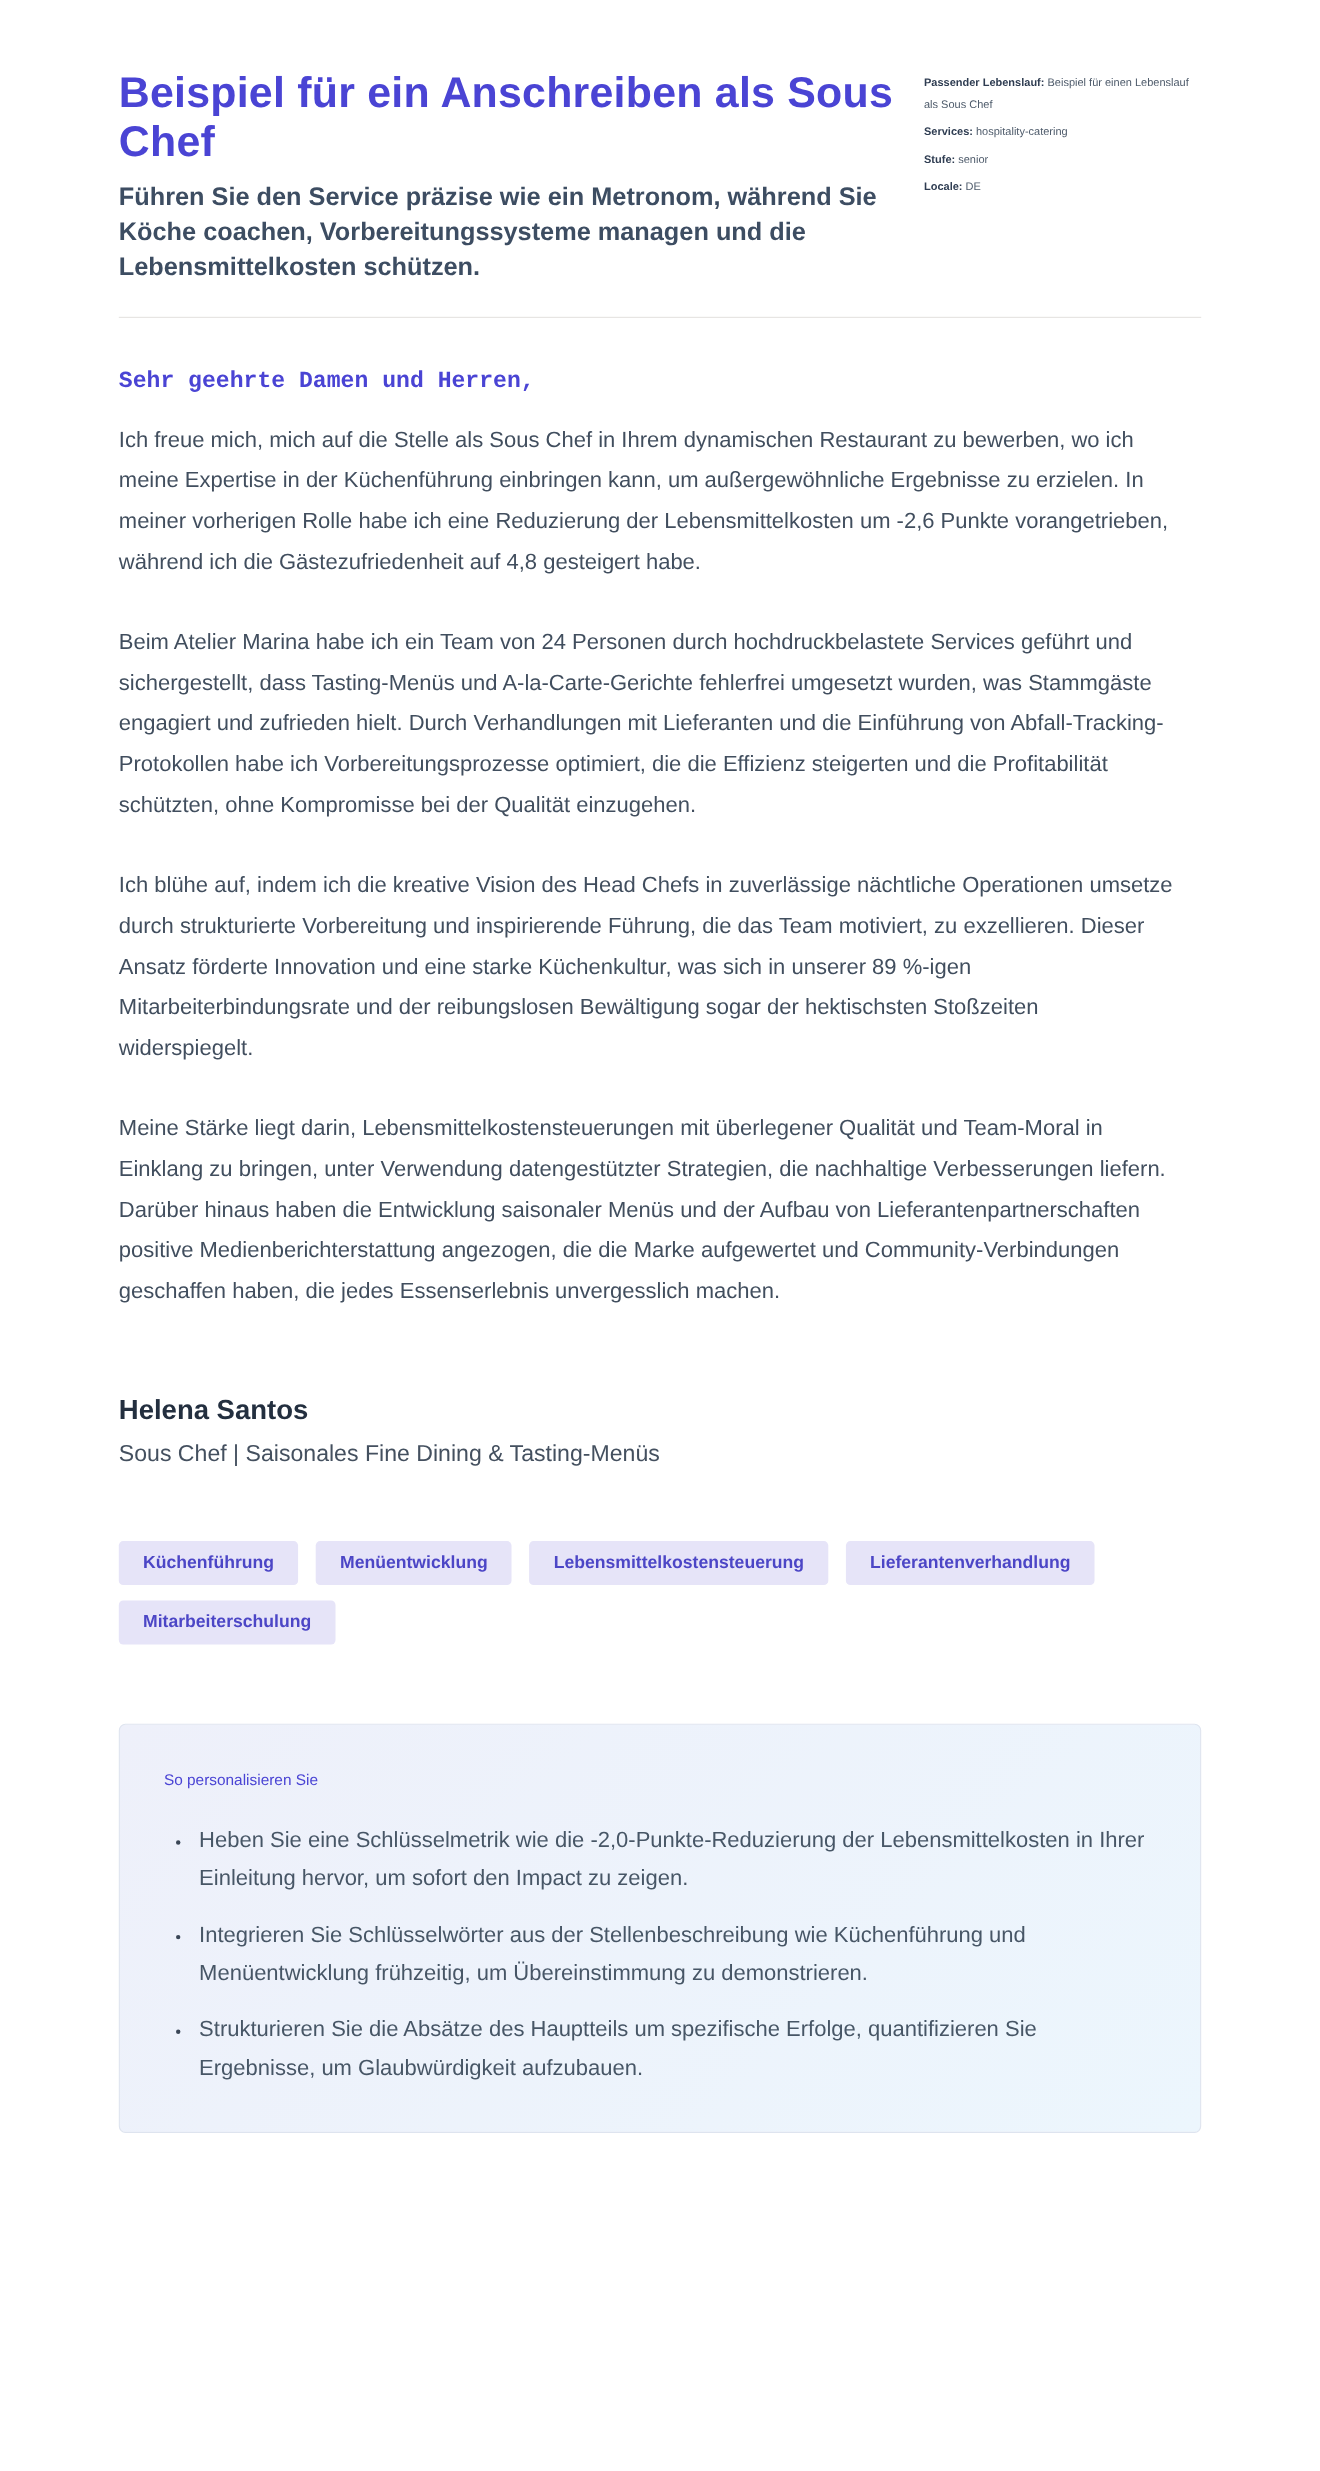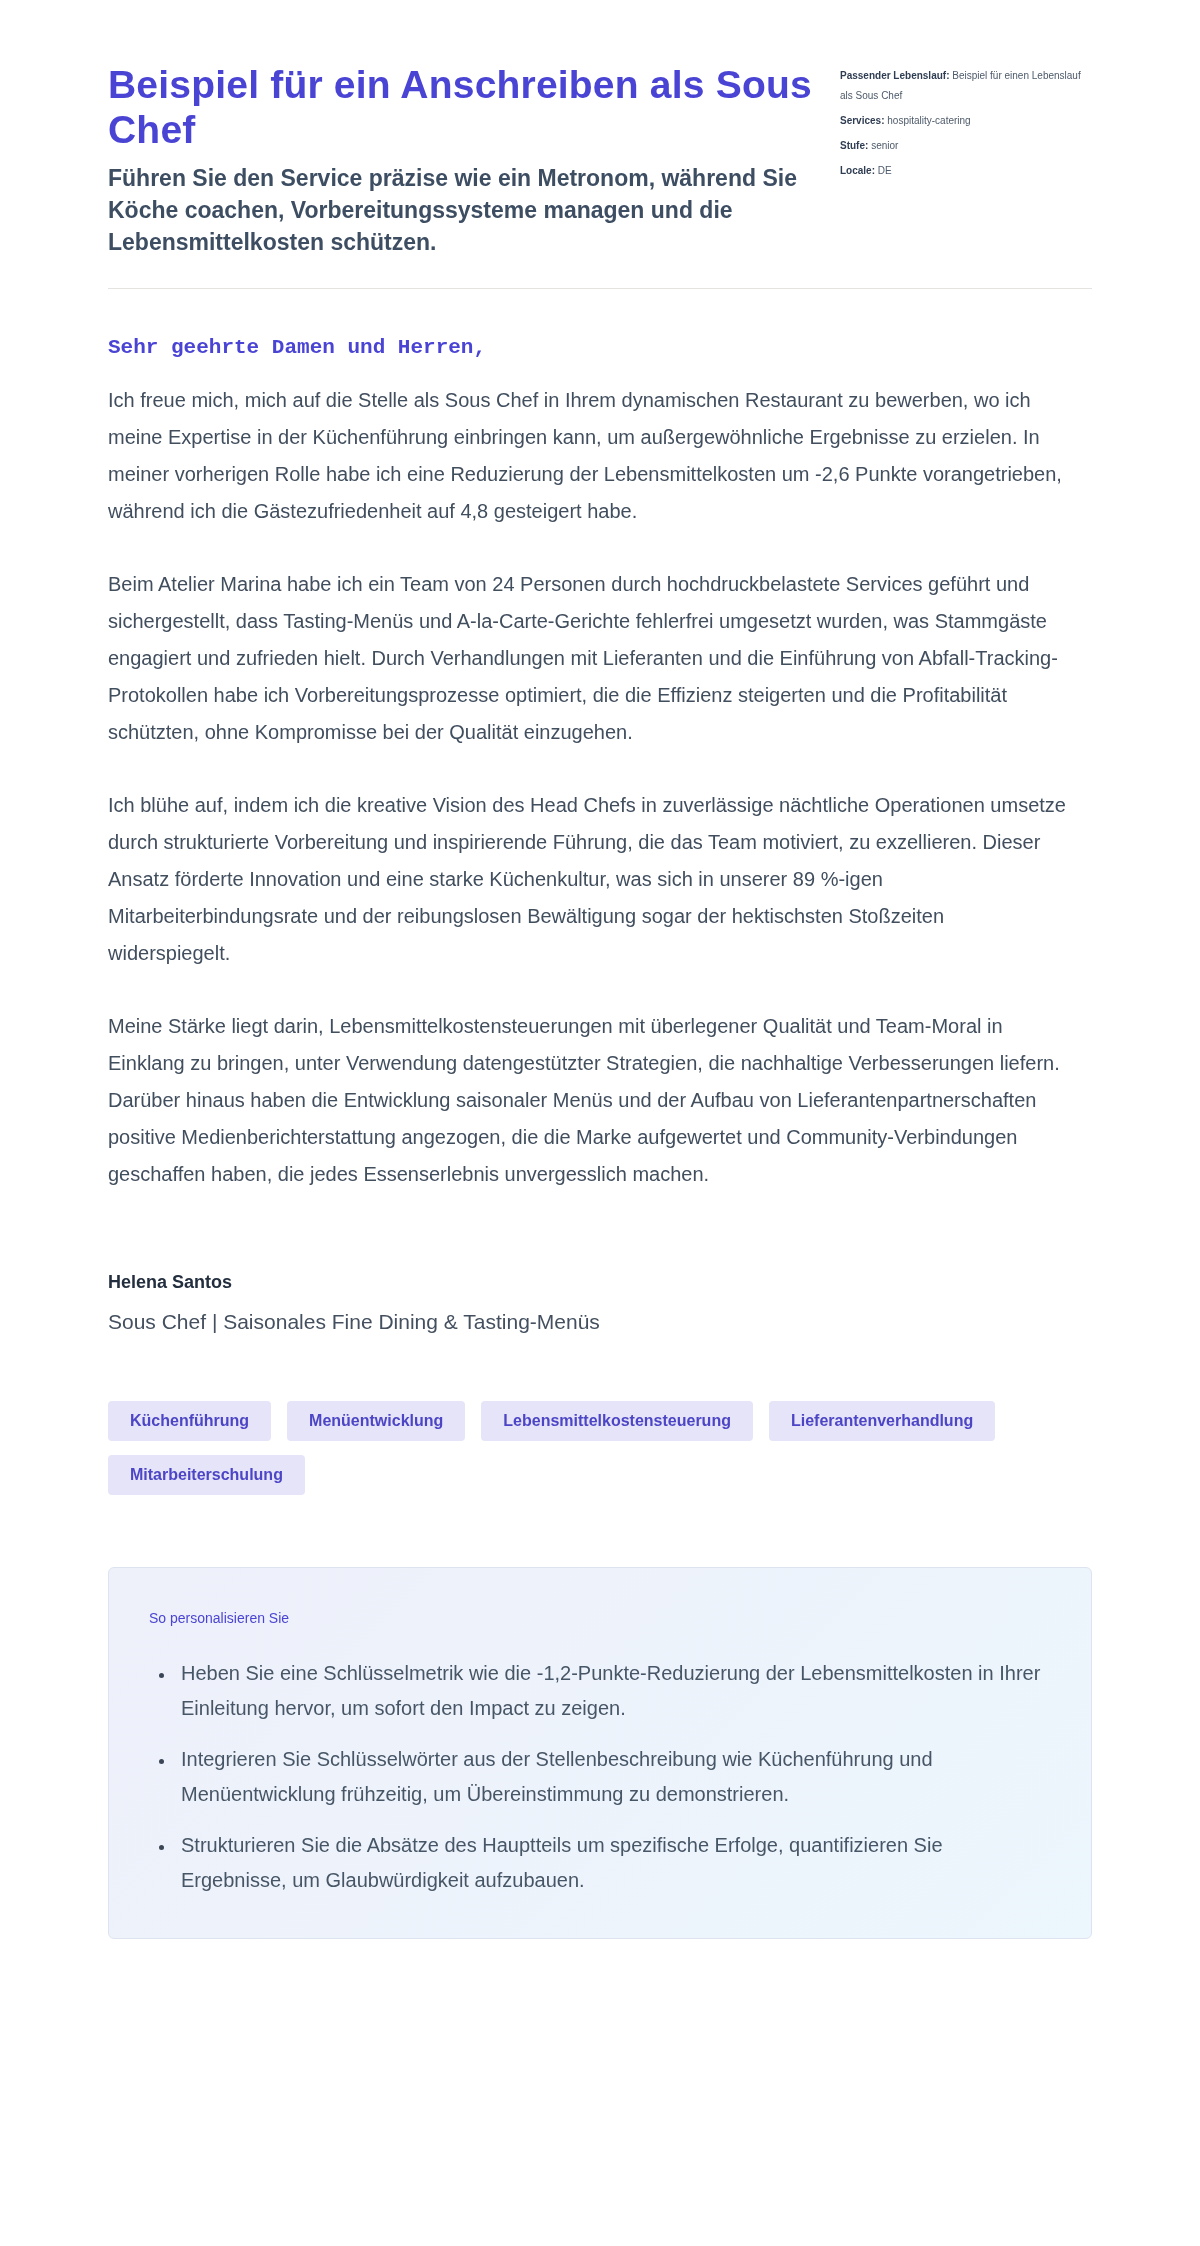--- a/index.html
+++ b/index.html
@@ -62,21 +62,21 @@
   }
   .para {
     margin: 0 0 36px 0;
     font-size: 20px;
     line-height: 37px;
     color: #414e5e;
     max-width: 960px;
   }
   .sig-name {
     margin: 76px 0 0 0;
-    font-size: 18px;
+    font-size: 25px;
     font-weight: bold;
     color: #232f3f;
     line-height: 26px;
   }
   .sig-role {
     margin: 14px 0 0 0;
     font-size: 21px;
     color: #44505f;
     line-height: 26px;
   }
@@ -181,21 +181,21 @@
 
         <span class="tag">Lieferantenverhandlung</span>
 
         <span class="tag">Mitarbeiterschulung</span>
       </div>
 
     <section class="tipbox">
       <h2>So personalisieren Sie</h2>
       <ul>
 
-          <li>Heben Sie eine Schlüsselmetrik wie die -1,2-Punkte-Reduzierung der Lebensmittelkosten in Ihrer Einleitung hervor, um sofort den Impact zu zeigen.</li>
+          <li>Heben Sie eine Schlüsselmetrik wie die -2,0-Punkte-Reduzierung der Lebensmittelkosten in Ihrer Einleitung hervor, um sofort den Impact zu zeigen.</li>
 
           <li>Integrieren Sie Schlüsselwörter aus der Stellenbeschreibung wie Küchenführung und Menüentwicklung frühzeitig, um Übereinstimmung zu demonstrieren.</li>
 
           <li>Strukturieren Sie die Absätze des Hauptteils um spezifische Erfolge, quantifizieren Sie Ergebnisse, um Glaubwürdigkeit aufzubauen.</li>
         </ul>
     </section>
   </main>
 
 </div>
 

